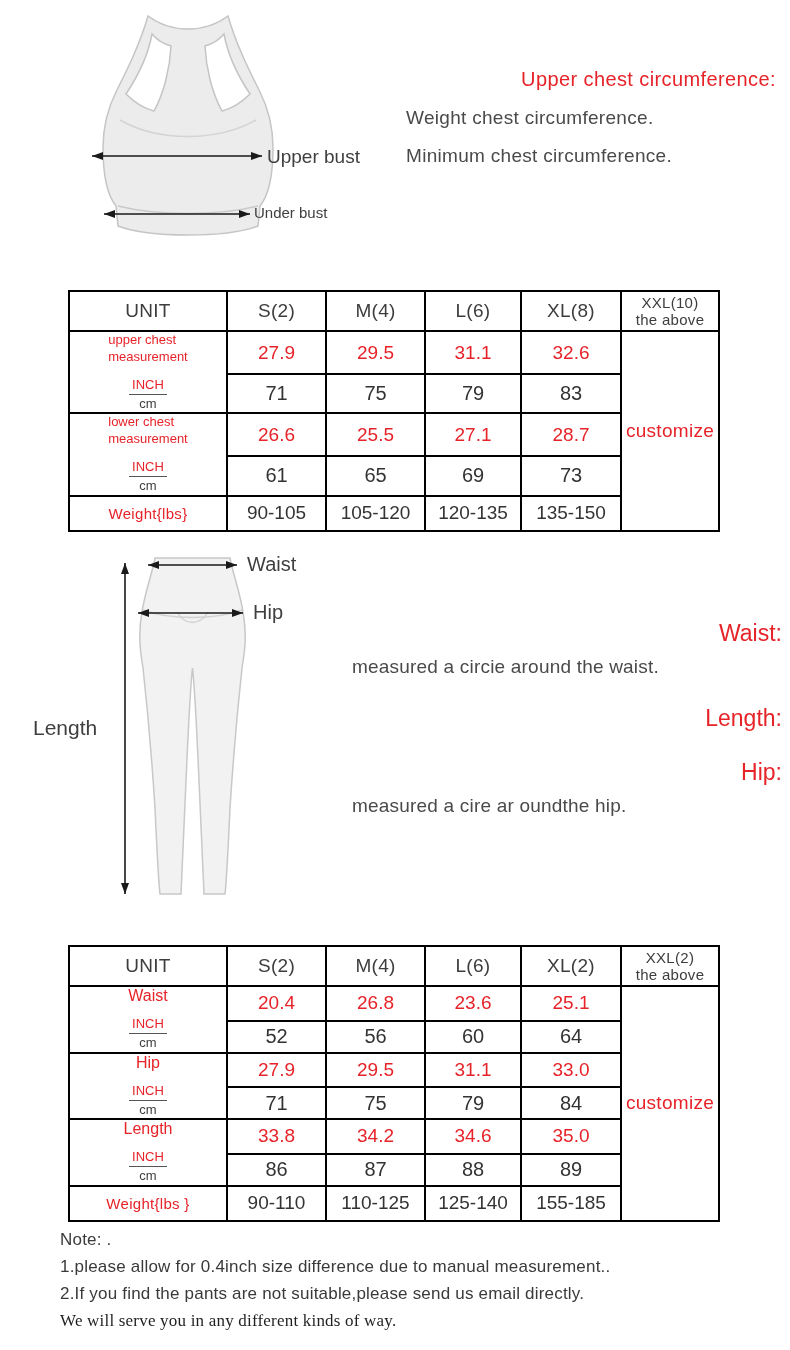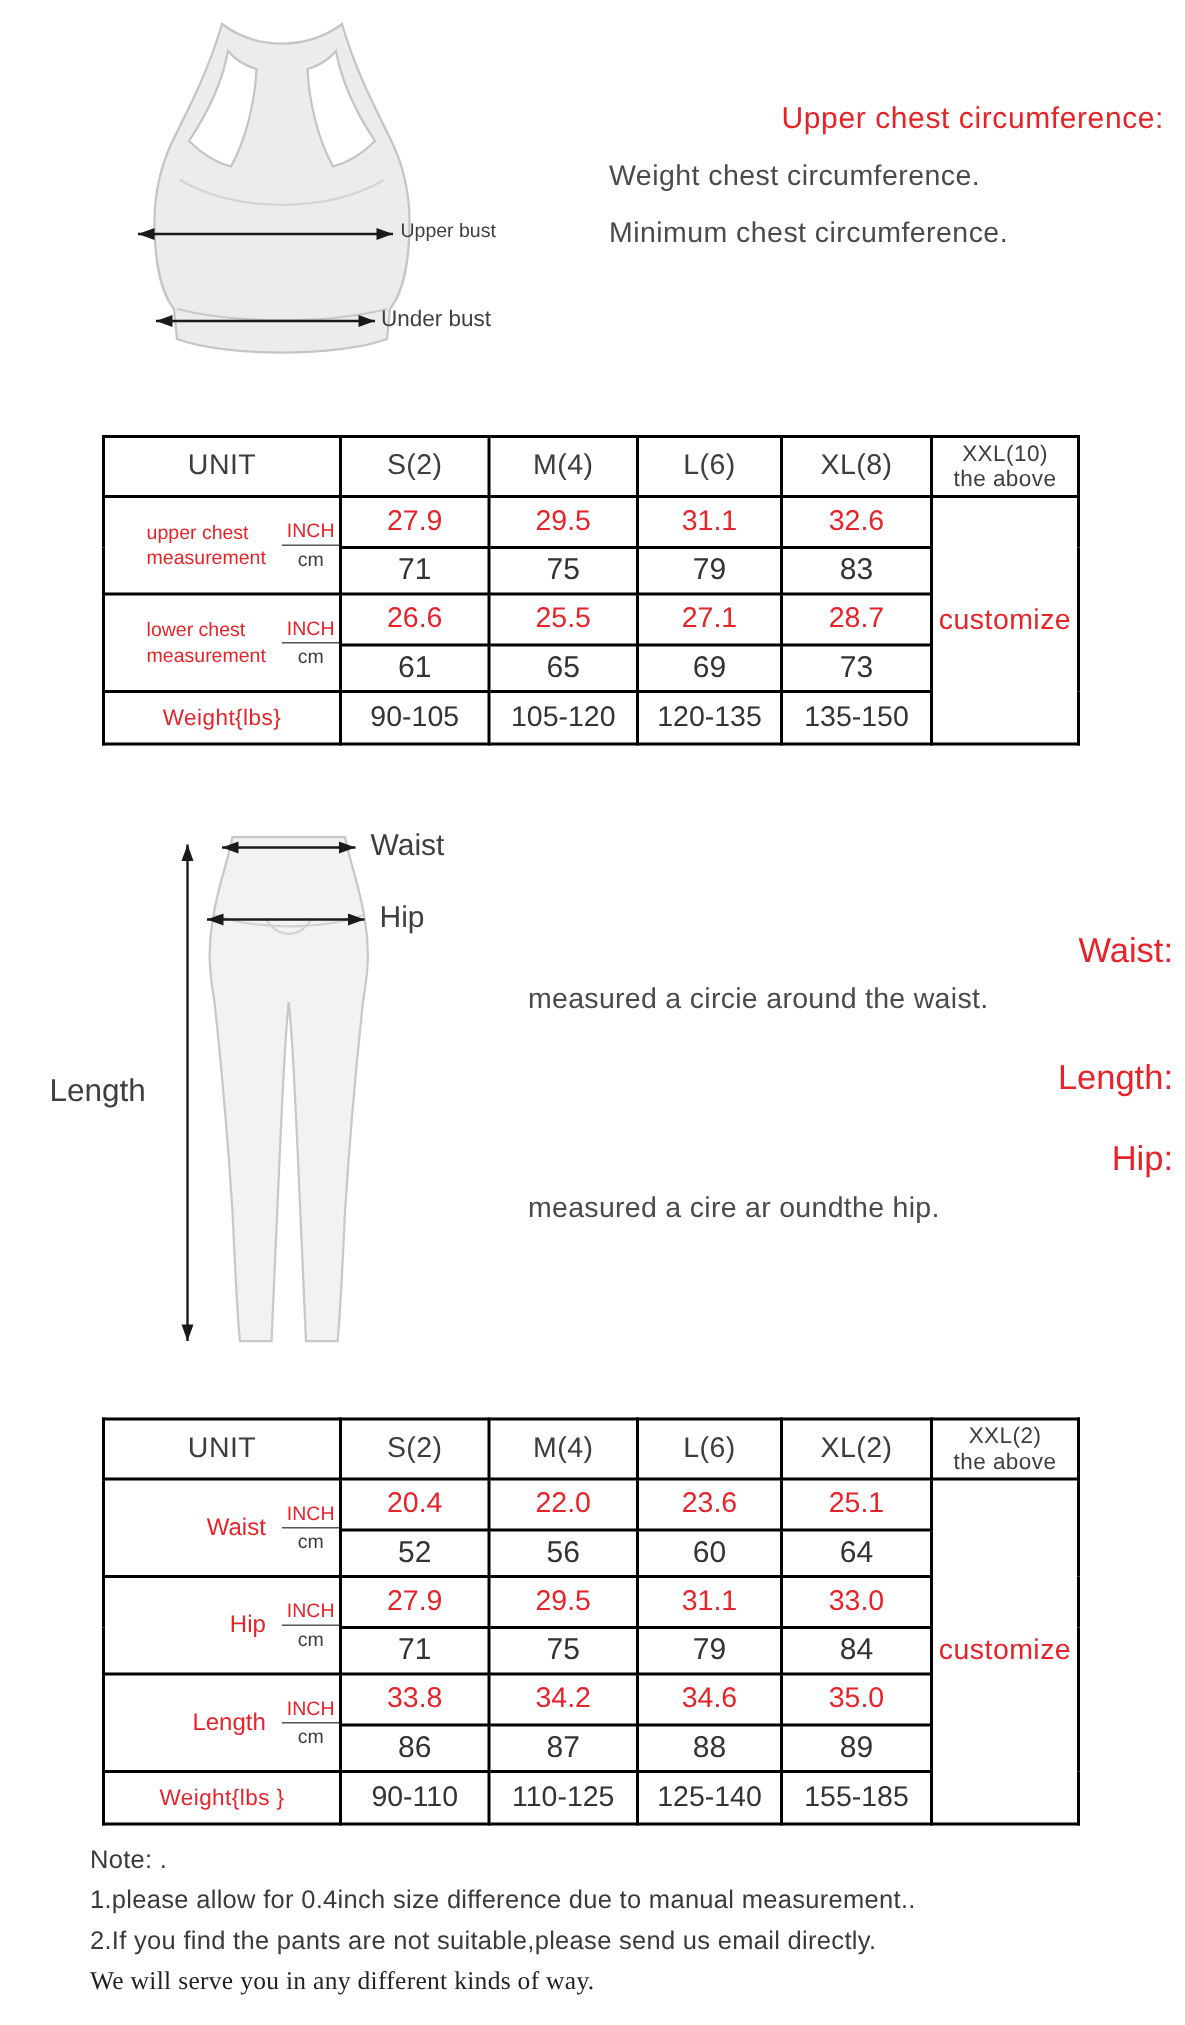--- a/index.html
+++ b/index.html
@@ -40,21 +40,21 @@
   tr.head td{height:40px;font-size:19px;color:var(--dark);letter-spacing:.3px;}
   td.xxl-head div{font-size:15px;line-height:1.15;color:var(--dark);}
   tr.r-inch td{height:34px;}
   tr.r-cm td{height:31px;}
   tr.r-weight td{height:35px;}
   td.v-inch{color:var(--red);font-size:19px;}
   td.v-cm{color:var(--ink);font-size:20px;}
   td.v-weight{color:var(--ink);font-size:19px;}
   td.w-label{color:var(--red);font-size:15px;letter-spacing:.3px;border-radius:16px;}
   td.customize{color:var(--red);font-size:19px;letter-spacing:.3px;}
-  .lc{display:flex;align-items:center;justify-content:flex-end;gap:11px;}
+  .lc{display:flex;align-items:center;justify-content:flex-end;gap:11px;flex-direction:column;}
   .lbl2{display:flex;flex-direction:column;color:var(--red);font-size:13px;
         line-height:1.3;text-align:left;}
   .lbl1{color:var(--red);font-size:16px;}
   .frac{display:inline-flex;flex-direction:column;align-items:center;
         font-size:13px;line-height:1.25;}
   .f-inch{color:var(--red);border-bottom:1.5px solid #555;padding:0 3px 1px;}
   .f-cm{color:var(--dark);padding-top:1px;}
 
   
   #notes{position:absolute;left:60px;top:1230px;font-size:17px;color:#3a3a3a;}
@@ -80,21 +80,21 @@
         <line x1="32" y1="146" x2="202" y2="146" stroke-width="1.6"></line>
         <polygon points="32,146 43,142 43,150" stroke="none"></polygon>
         <polygon points="202,146 191,142 191,150" stroke="none"></polygon>
       </g>
       <g fill="#1a1a1a" stroke="#1a1a1a">
         <line x1="44" y1="204" x2="190" y2="204" stroke-width="1.6"></line>
         <polygon points="44,204 55,200 55,208" stroke="none"></polygon>
         <polygon points="190,204 179,200 179,208" stroke="none"></polygon>
       </g>
     </svg>
-    <div class="diag-label" style="left:207px;top:136px;font-size:13px;">Upper bust</div>
+    <div class="diag-label" style="left:207px;top:136px;font-size:19px;">Upper bust</div>
     <div class="diag-label" style="left:194px;top:194px;font-size:15px;">Under bust</div>
   </div>
 
   <div id="chest-info">
     <div class="info-title">Upper chest circumference:</div>
     <div class="info-desc">Weight chest circumference.</div>
     <div class="info-desc">Minimum chest circumference.</div>
   </div>
 
   <table class="size-table" id="bra-table">
@@ -238,21 +238,21 @@
       <td rowspan="2">
         <div class="lc">
           <span class="lbl1">Waist</span>
           <span class="frac">
             <span class="f-inch">INCH</span>
             <span class="f-cm">cm</span>
           </span>
         </div>
       </td>
       <td class="v-inch">20.4</td>
-      <td class="v-inch">22.0</td>
+      <td class="v-inch">26.8</td>
       <td class="v-inch">23.6</td>
       <td class="v-inch">25.1</td>
       <td class="customize" rowspan="7">customize</td>
     </tr>
     <tr class="r-cm">
       <td class="v-cm">52</td>
       <td class="v-cm">56</td>
       <td class="v-cm">60</td>
       <td class="v-cm">64</td>
     </tr>

